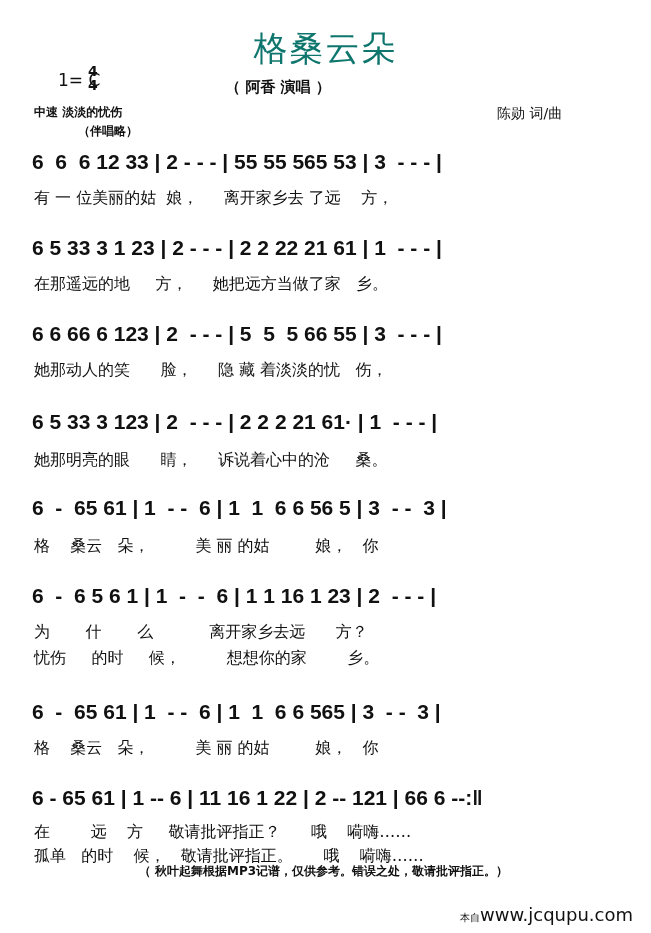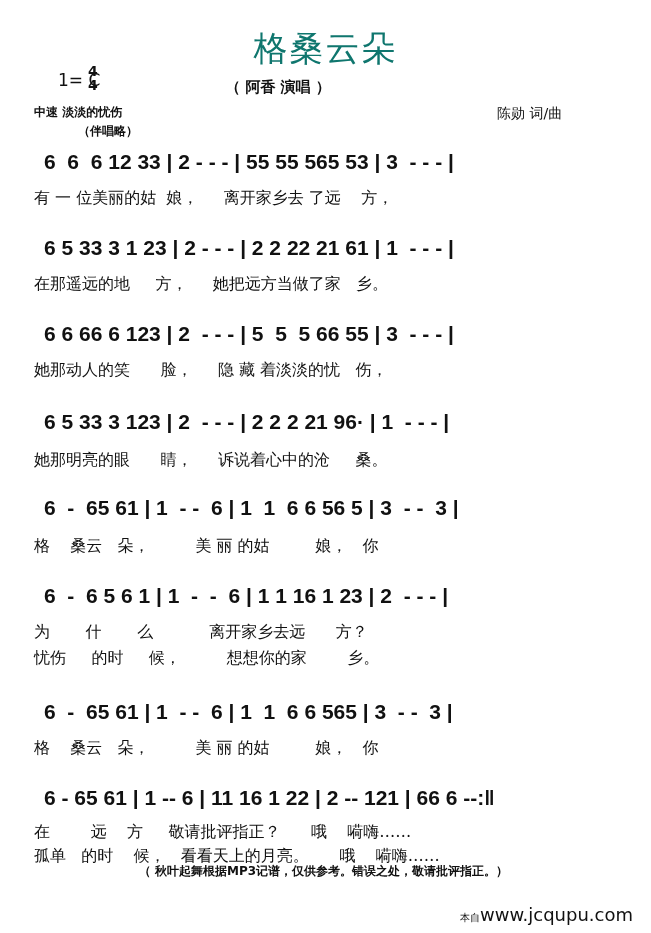--- a/index.html
+++ b/index.html
@@ -5,21 +5,21 @@
   html, body { margin:0; padding:0; background:#ffffff; }
   body { width:651px; height:933px; position:relative; overflow:hidden; font-family:"DejaVu Sans", sans-serif; color:#111; }
   .title { position:absolute; top:26px; left:0; width:651px; text-align:center; font-size:34px; color:#0f766e; font-family:"DejaVu Sans", sans-serif; letter-spacing:2px; }
   .singer { position:absolute; top:78px; left:0; width:556px; text-align:center; font-size:15px; font-weight:bold; }
   .key { position:absolute; top:70px; left:34px; font-size:17px;margin-left:24px; }
   .frac { position:absolute; top:64px; left:88px; font-size:14px; font-weight:bold; line-height:14px; text-align:center; }
   .tempo { position:absolute; top:104px; left:34px; font-size:12px; font-weight:bold; }
   .accomp { position:absolute; top:123px; left:34px; font-size:12px; font-weight:bold;margin-left:44px; }
   .credit { position:absolute; top:105px; left:497px; font-size:14px; }
   .row { position:absolute; left:0; width:651px; }
-  .notes { position:absolute; left:44px; font-family:"Liberation Sans", sans-serif; font-weight:bold; font-size:21px; white-space:pre; }
+  .notes { position:absolute; left:32px; font-family:"Liberation Sans", sans-serif; font-weight:bold; font-size:21px; white-space:pre; }
   .lyric { position:absolute; left:34px; font-family:"DejaVu Serif", serif; font-size:16px; white-space:pre; }
   .footnote { position:absolute; top:863px; left:0; width:647px; text-align:center; font-size:12px; font-weight:bold; }
   .site { position:absolute; top:904px; left:460px; font-size:18px; font-family:"DejaVu Sans", sans-serif; }
   .site small { font-size:10px; }
 </style>
 </head>
 <body>
 
 <div class="title">格桑云朵</div>
 <div class="singer">（ 阿香 演唱 ）</div>
@@ -38,36 +38,36 @@
 </div>
 <div class="row" style="top:236px">
   <div class="notes" style="top:0">6 5 33 3 1 23 | 2 - - - | 2 2 22 21 61 | 1  - - - |</div>
   <div class="lyric" style="top:38px">在那遥远的地     方，     她把远方当做了家   乡。</div>
 </div>
 <div class="row" style="top:322px">
   <div class="notes" style="top:0">6 6 66 6 123 | 2  - - - | 5  5  5 66 55 | 3  - - - |</div>
   <div class="lyric" style="top:38px">她那动人的笑      脸，     隐 藏 着淡淡的忧   伤，</div>
 </div>
 <div class="row" style="top:410px">
-  <div class="notes" style="top:0">6 5 33 3 123 | 2  - - - | 2 2 2 21 96· | 1  - - - |</div>
+  <div class="notes" style="top:0">6 5 33 3 123 | 2  - - - | 2 2 2 21 61· | 1  - - - |</div>
   <div class="lyric" style="top:40px">她那明亮的眼      睛，     诉说着心中的沧     桑。</div>
 </div>
 <div class="row" style="top:496px">
   <div class="notes" style="top:0">6  -  65 61 | 1  - -  6 | 1  1  6 6 56 5 | 3  - -  3 |</div>
   <div class="lyric" style="top:40px">格    桑云   朵，         美 丽 的姑         娘，   你</div>
 </div>
 <div class="row" style="top:584px">
   <div class="notes" style="top:0">6  -  6 5 6 1 | 1  -  -  6 | 1 1 16 1 23 | 2  - - - |</div>
   <div class="lyric" style="top:38px">为       什       么           离开家乡去远      方？</div>
   <div class="lyric" style="top:64px">忧伤     的时     候，         想想你的家        乡。</div>
 </div>
 <div class="row" style="top:700px">
   <div class="notes" style="top:0">6  -  65 61 | 1  - -  6 | 1  1  6 6 565 | 3  - -  3 |</div>
   <div class="lyric" style="top:38px">格    桑云   朵，         美 丽 的姑         娘，   你</div>
 </div>
 <div class="row" style="top:786px">
   <div class="notes" style="top:0">6 - 65 61 | 1 -- 6 | 11 16 1 22 | 2 -- 121 | 66 6 --:‖</div>
   <div class="lyric" style="top:36px">在        远    方     敬请批评指正？      哦    嗬嗨……</div>
-  <div class="lyric" style="top:60px">孤单   的时    候，   看看天上的月亮。      哦    嗬嗨……</div>
+  <div class="lyric" style="top:60px">孤单   的时    候，   敬请批评指正。      哦    嗬嗨……</div>
 </div>
 
 <div class="footnote">（ 秋叶起舞根据MP3记谱，仅供参考。错误之处，敬请批评指正。）</div>
 <div class="site"><small>本自</small><span>www.jcqupu.com</span></div>
 
 </body></html>

